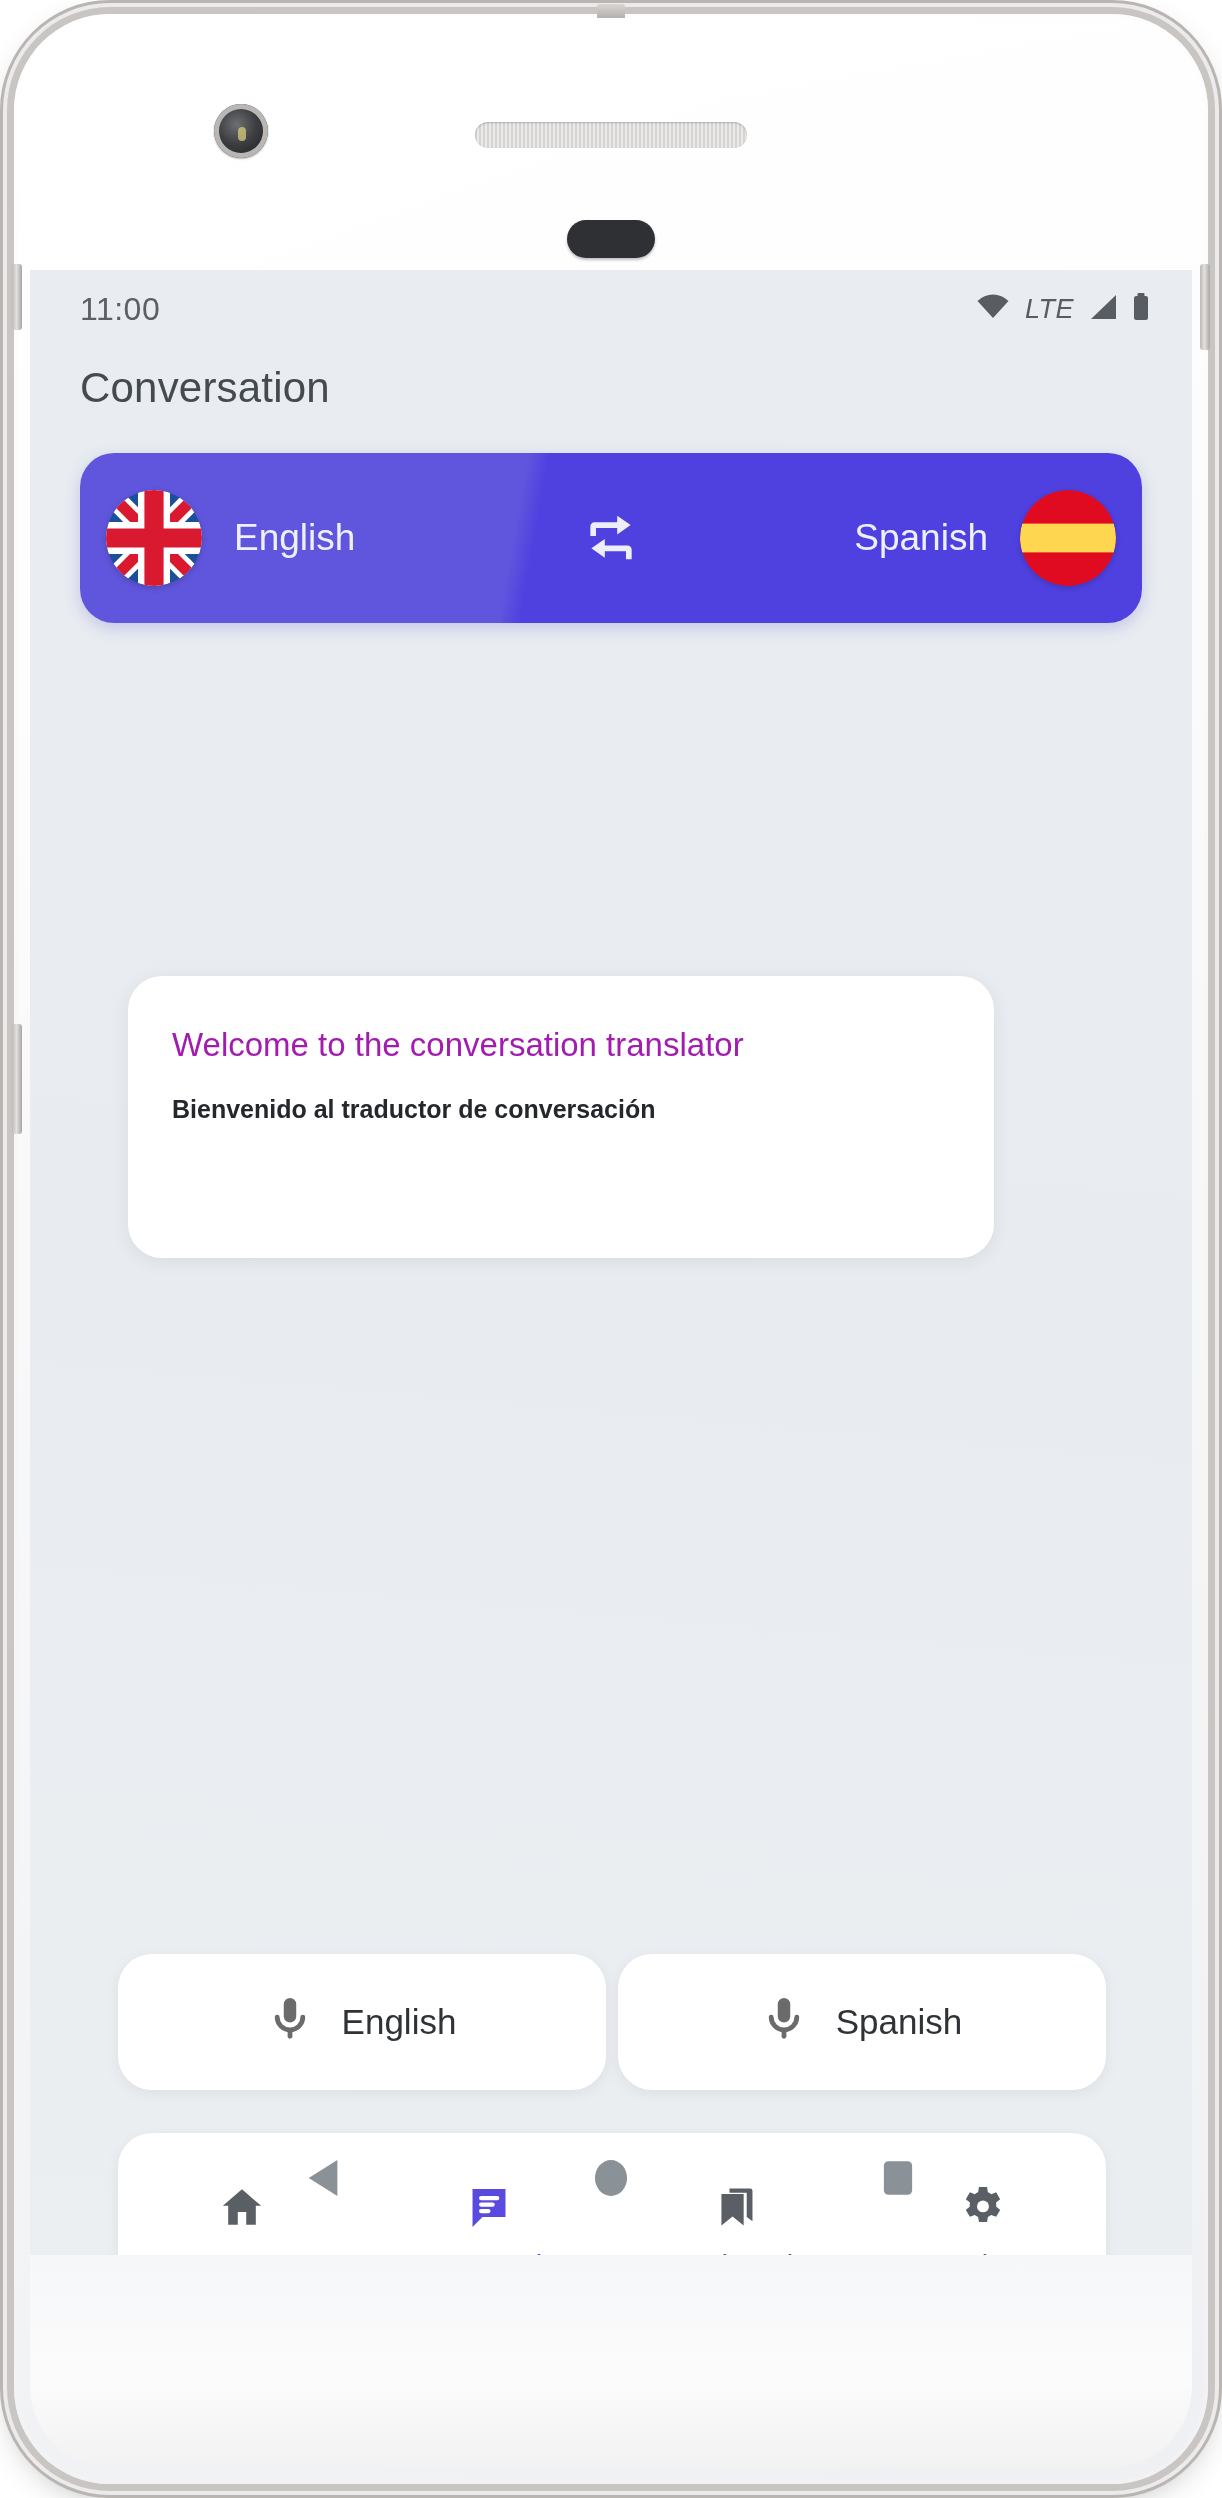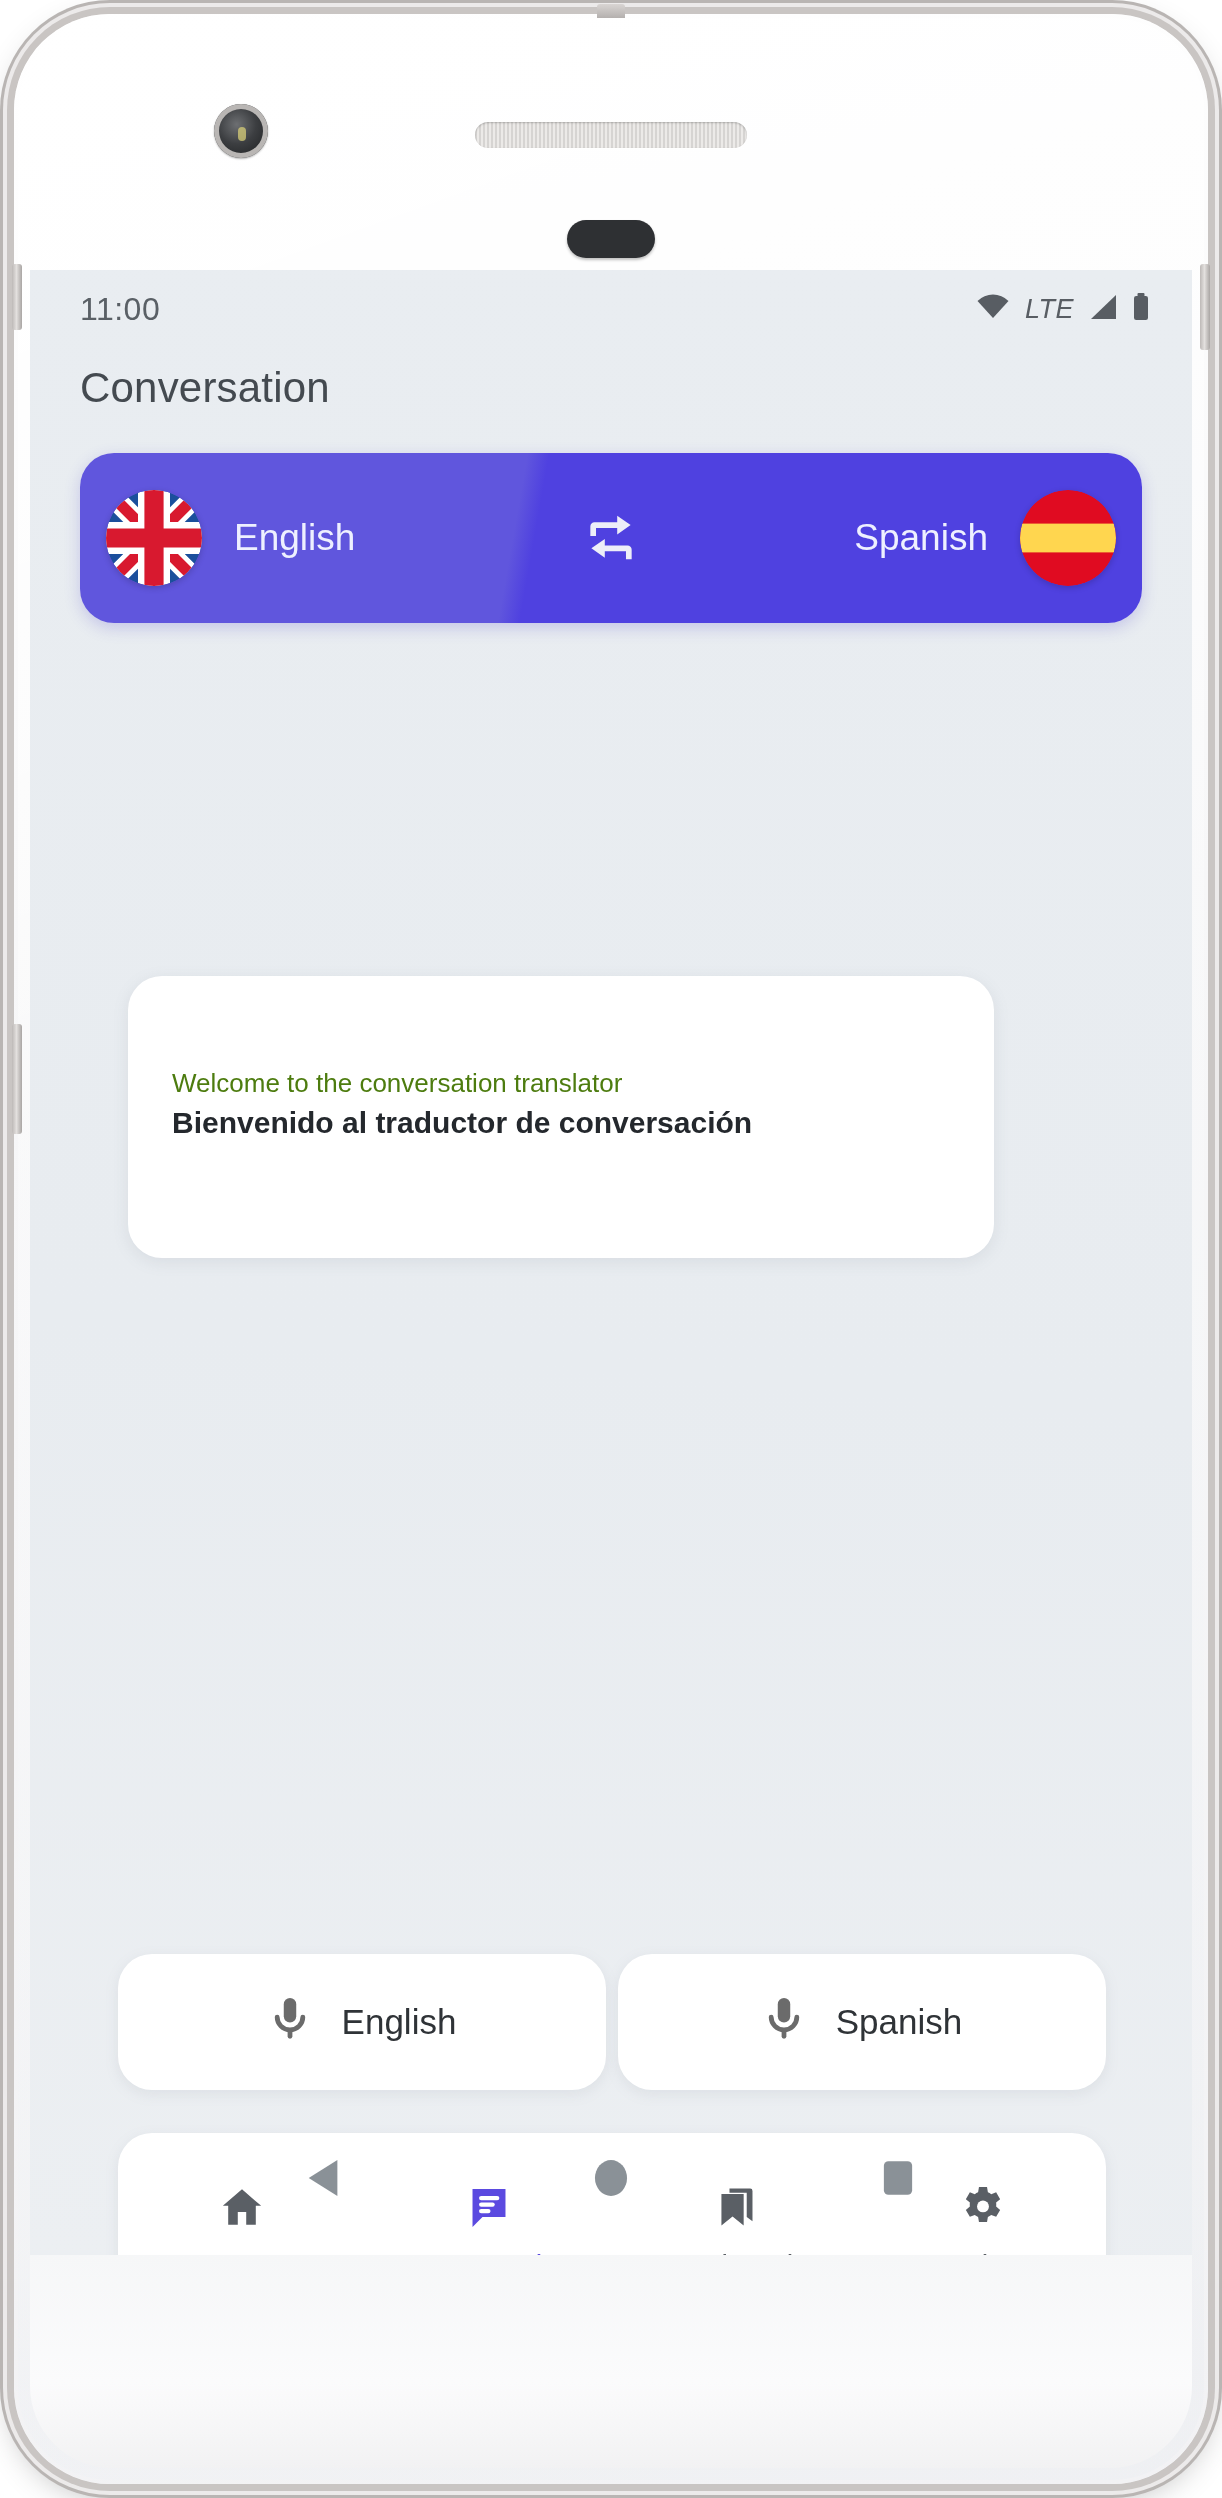--- a/index.html
+++ b/index.html
@@ -125,22 +125,22 @@
   #swap-icon { flex: 0 0 auto; width: 74px; display:flex; align-items:center; justify-content:center; }
 
   
   #message-card {
     position: absolute; left: 98px; top: 706px;
     width: 866px; height: 282px;
     background: #ffffff; border-radius: 34px;
     padding: 46px 44px;
     box-shadow: 0 4px 16px rgba(120,130,145,0.14);
   }
-  #message-source { font-size: 26px; color: #4d7c0f; line-height: 1.38; font-weight: 400; margin-top: 44px; }
-  #message-target { font-size: 30px; color: #24282d; line-height: 1.38; font-weight: 700; }
+  #message-source { font-size: 33px; color: #a21caf; line-height: 1.38; font-weight: 400; }
+  #message-target { font-size: 25px; color: #24282d; line-height: 1.38; font-weight: 700; margin-top: 24px; }
 
   
   #mic-row {
     position: absolute; left: 88px; top: 1684px;
     width: 988px; display: flex; justify-content: space-between;
   }
   .mic-button {
     width: 488px; height: 136px;
     background: #ffffff; border-radius: 34px;
     display: flex; align-items: center; justify-content: center; gap: 30px;

